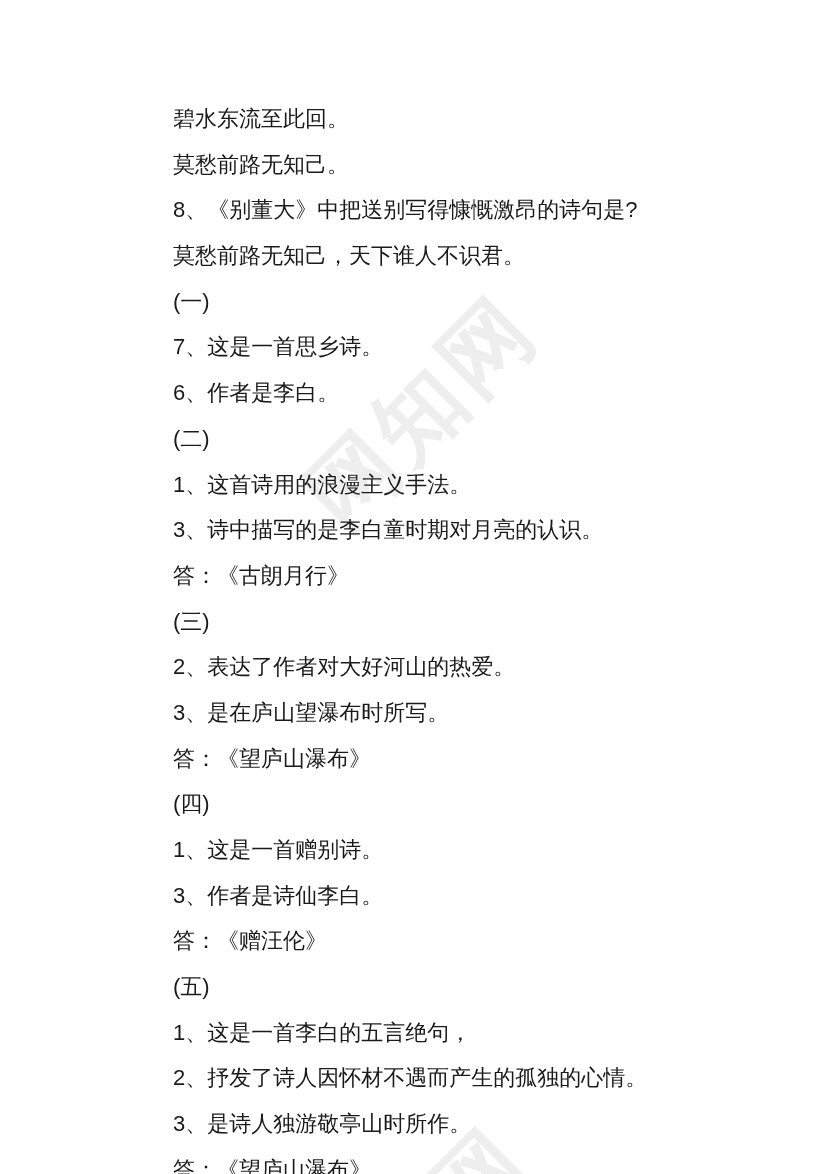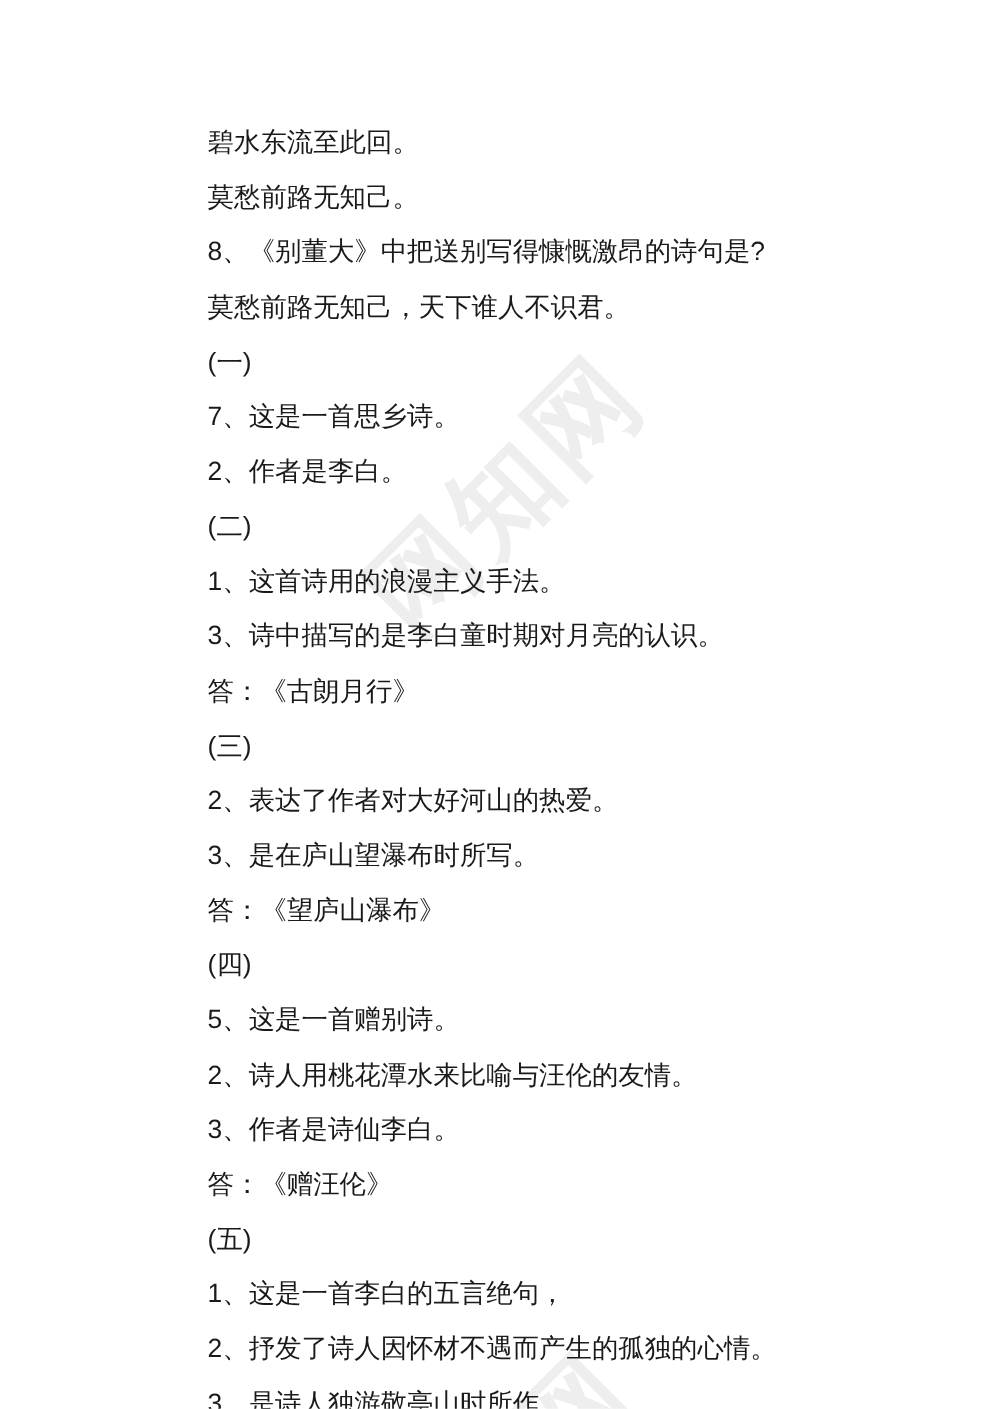--- a/index.html
+++ b/index.html
@@ -62,35 +62,34 @@
   <div class="content">
 
     <p class="line">碧水东流至此回。</p>
     <p class="line">莫愁前路无知己。</p>
     <p class="line">8、《别董大》中把送别写得慷慨激昂的诗句是?</p>
     <p class="line">莫愁前路无知己，天下谁人不识君。</p>
 
 
     <p class="line">(一)</p>
     <p class="line">7、这是一首思乡诗。</p>
-    <p class="line">2、作者是李白。</p>
+    <p class="line">6、作者是李白。</p>
 
     <p class="line">(二)</p>
     <p class="line">1、这首诗用的浪漫主义手法。</p>
     <p class="line">3、诗中描写的是李白童时期对月亮的认识。</p>
     <p class="line">答：《古朗月行》</p>
 
     <p class="line">(三)</p>
     <p class="line">2、表达了作者对大好河山的热爱。</p>
     <p class="line">3、是在庐山望瀑布时所写。</p>
     <p class="line">答：《望庐山瀑布》</p>
 
     <p class="line">(四)</p>
-    <p class="line">5、这是一首赠别诗。</p>
-    <p class="line">2、诗人用桃花潭水来比喻与汪伦的友情。</p>
+    <p class="line">1、这是一首赠别诗。</p>
     <p class="line">3、作者是诗仙李白。</p>
     <p class="line">答：《赠汪伦》</p>
 
     <p class="line">(五)</p>
     <p class="line">1、这是一首李白的五言绝句，</p>
     <p class="line">2、抒发了诗人因怀材不遇而产生的孤独的心情。</p>
     <p class="line">3、是诗人独游敬亭山时所作。</p>
     <p class="line">答：《望庐山瀑布》</p>
 
   </div>

